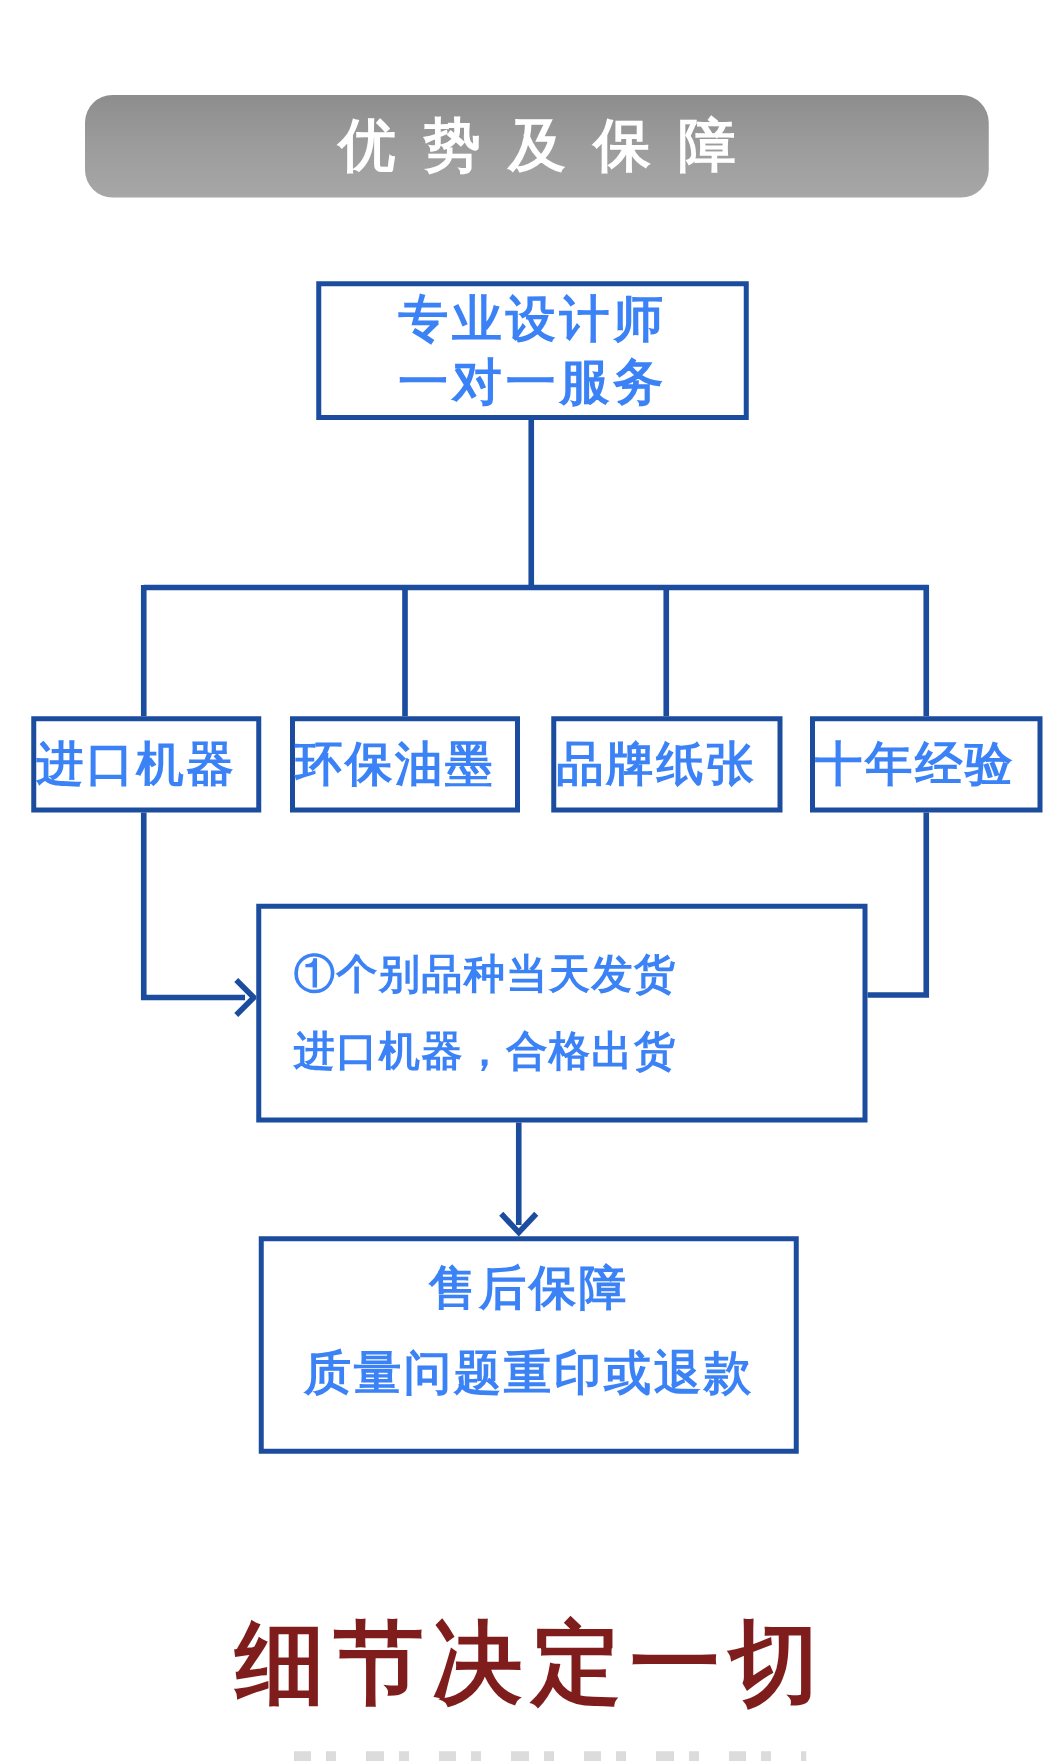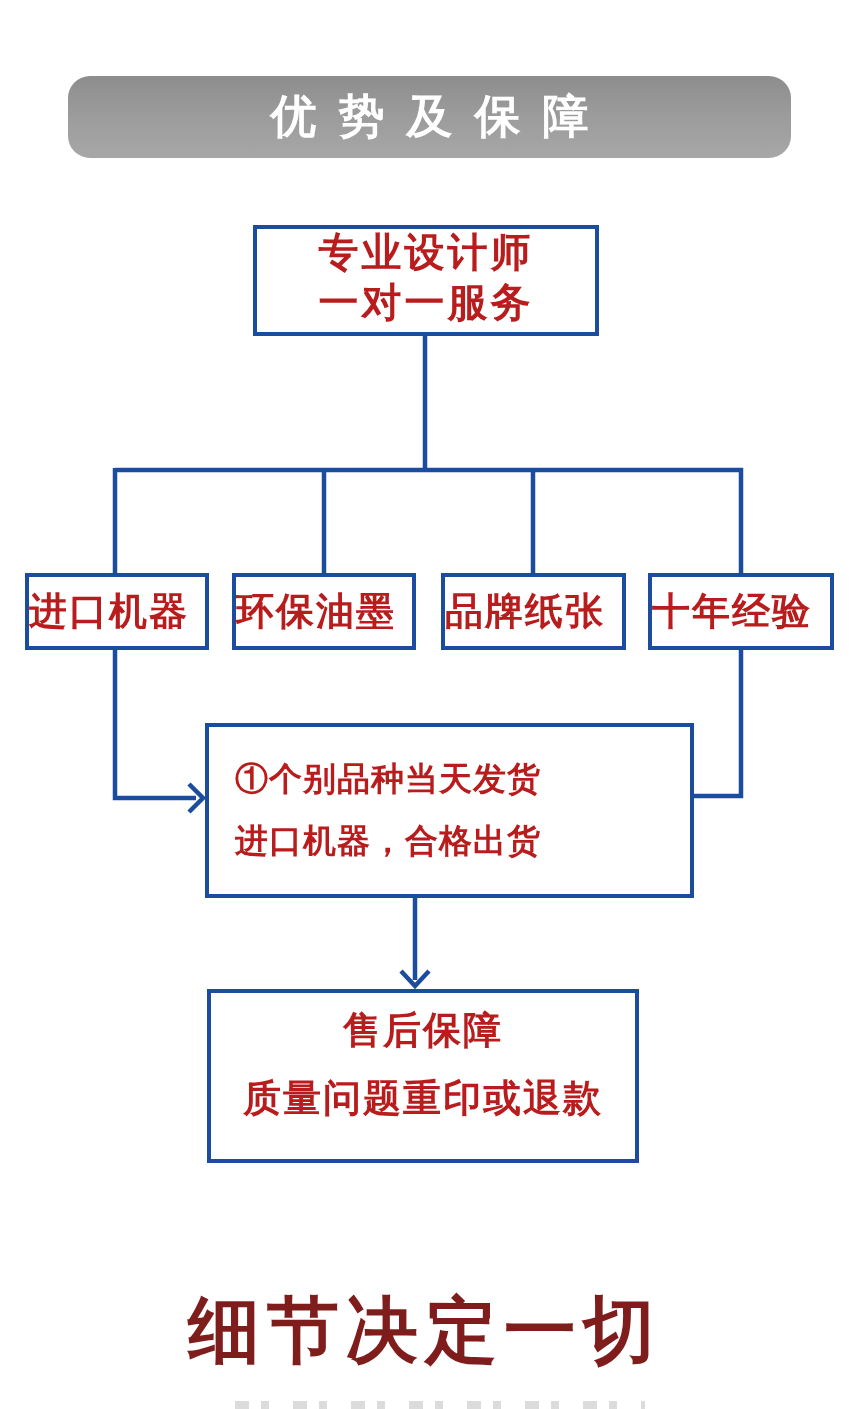--- a/index.html
+++ b/index.html
@@ -2,21 +2,21 @@
 <html><head>
 <meta charset="utf-8">
 <style>
   html, body { margin: 0; padding: 0; background: #ffffff; }
   .stage {
     position: relative;
     width: 850px;
     height: 1409px;
     background: #ffffff;
     overflow: hidden;
-    font-family: Liberation Mono, monospace;
+    font-family: Liberation Serif, serif;
   }
 
   
   .banner {
     position: absolute;
     left: 68px; top: 76px;
     width: 723px; height: 82px;
     border-radius: 22px;
     background: linear-gradient(180deg, #8d8d8d 0%, #9c9c9c 50%, #a7a7a7 100%);
     display: flex; align-items: center; justify-content: center;
@@ -41,21 +41,21 @@
     stroke-width: 4.5;
     fill: none;
   }
 
   
   .fc-box {
     position: absolute;
     box-sizing: border-box;
     border: 4px solid #1b4c9e;
     background: #ffffff;
-    color: #b91c1c;
+    color: #3b82f6;
     font-weight: bold;
   }
   .box-top {
     left: 253px; top: 225px;
     width: 346px; height: 111px;
     display: flex; flex-direction: column;
     align-items: center; justify-content: center;
     font-size: 40px; line-height: 1.25; letter-spacing: 3px;
     white-space: nowrap;
   }

